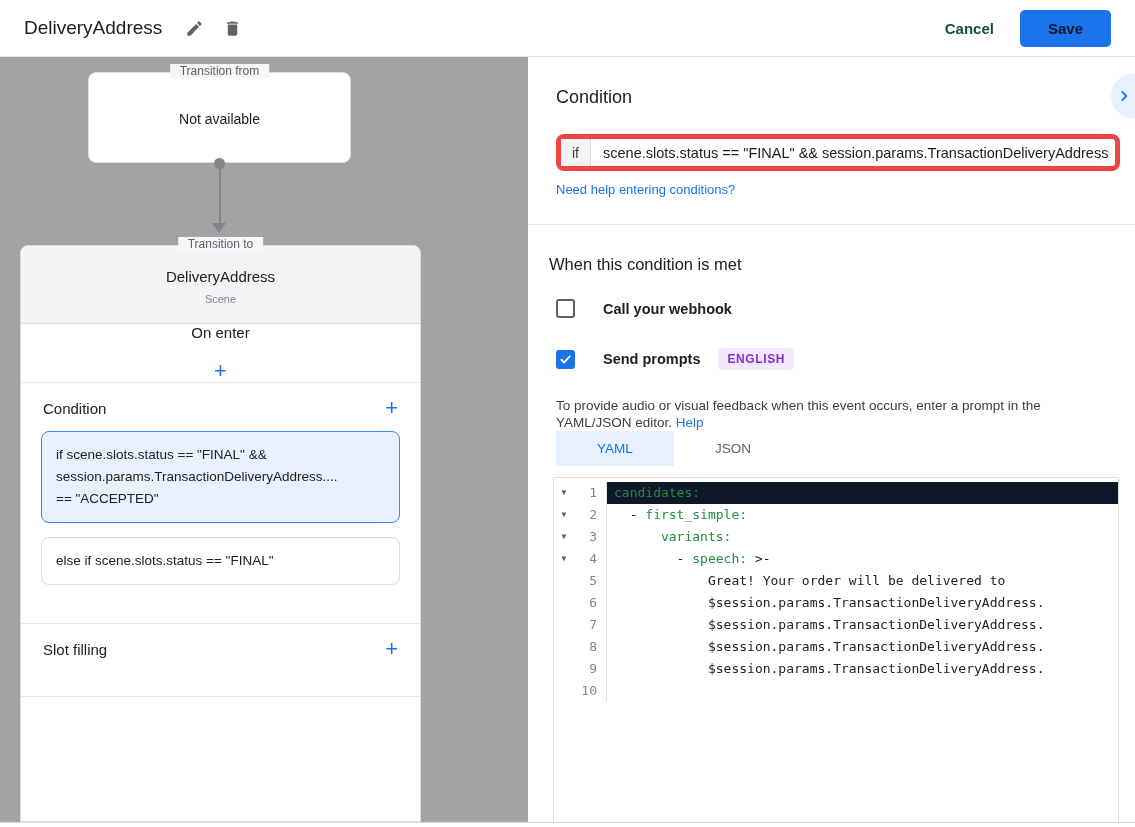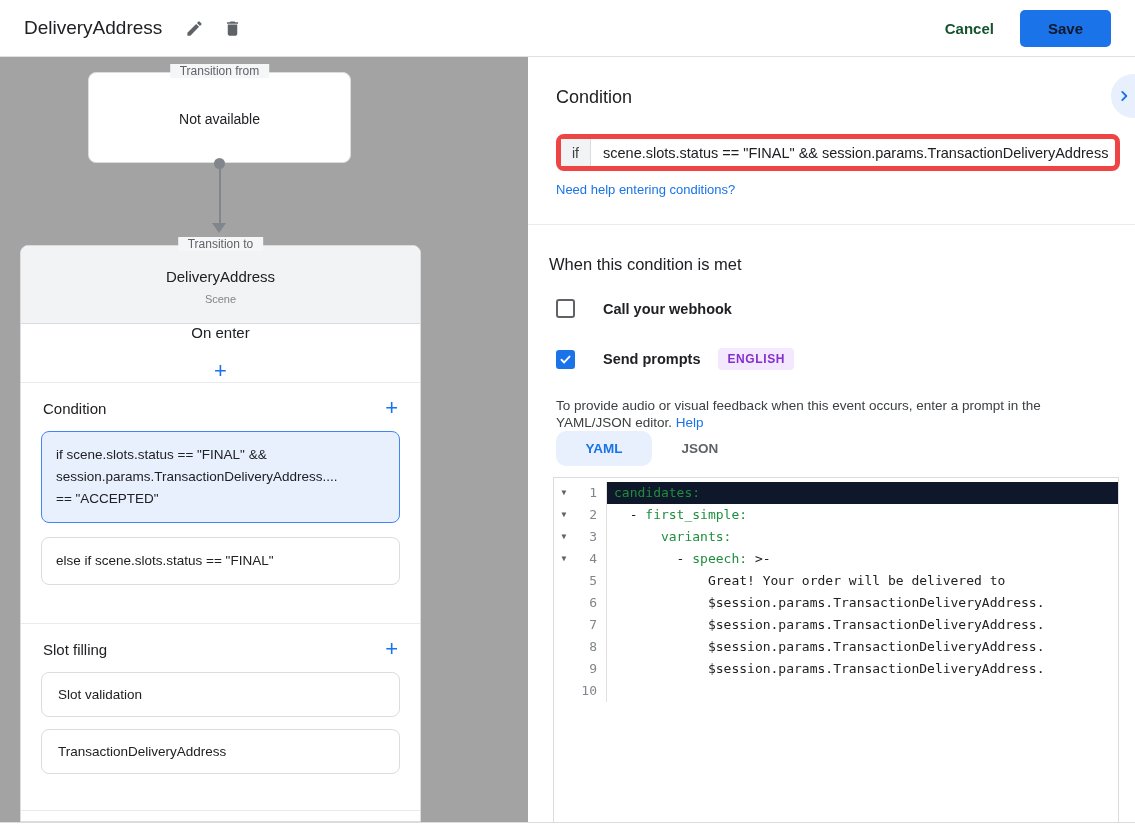--- a/index.html
+++ b/index.html
@@ -85,22 +85,22 @@
     background:#fff; cursor:pointer; flex:none; }
   .checkbox.checked { background:#1a73e8; border-color:#1a73e8;
     display:flex; align-items:center; justify-content:center; }
   .check-label { font-size:14.5px; font-weight:600; margin-left:28px; cursor:default; }
   .lang-badge { margin-left:18px; background:#f3e8fd; color:#8430ce; font-size:12px;
     font-weight:700; letter-spacing:0.6px; padding:4px 9px; border-radius:4px; }
   .panel-desc { position:absolute; left:28px; top:340px; width:556px;
     font-size:13.5px; line-height:17px; color:#3c4043; }
   .inline-link { color:#1a73e8; cursor:pointer; }
   .tabs { position:absolute; left:28px; top:374px; display:flex; }
-  .tab { width:96px; height:35px; display:flex; align-items:center; justify-content:center;
-    font-size:13.5px; font-weight:700; color:#5f6368; cursor:pointer;border-radius:10px; }
+  .tab { width:118px; height:35px; display:flex; align-items:center; justify-content:center;
+    font-size:13.5px; font-weight:400; color:#5f6368; cursor:pointer; }
   .tab.active { background:#e8f0fe; color:#1a73e8; }
 
   
   .editor { position:absolute; left:25px; top:420px; width:566px; height:345px;
     border:1px solid #dadce0; border-bottom:none; background:#fff; overflow:hidden;
     padding-top:4px; }
   .code-row { display:flex; height:22px; line-height:22px;
     font-family:"DejaVu Sans Mono","Liberation Mono",monospace; font-size:13px; }
   .fold-cell { width:20px; text-align:center; font-size:8px; color:#5f6368; cursor:pointer; }
   .num-cell { width:33px; text-align:right; padding-right:9px; color:#80868b;
@@ -173,24 +173,20 @@
 == "ACCEPTED"</div>
             <div class="cond-box">else if scene.slots.status == "FINAL"</div>
           </div>
       </div>
 
       <div class="section">
         <div class="section-head">
           <span class="row-label">Slot filling</span>
           <span class="add-icon">+</span>
         </div>
-        <div>
-            <div class="slot-box">Slot validation</div>
-            <div class="slot-box">TransactionDeliveryAddress</div>
-          </div>
       </div>
 
       <div class="card-row row-custom">
         
         
       </div>
     </div>
   </div>
 
   <div class="right-panel">

